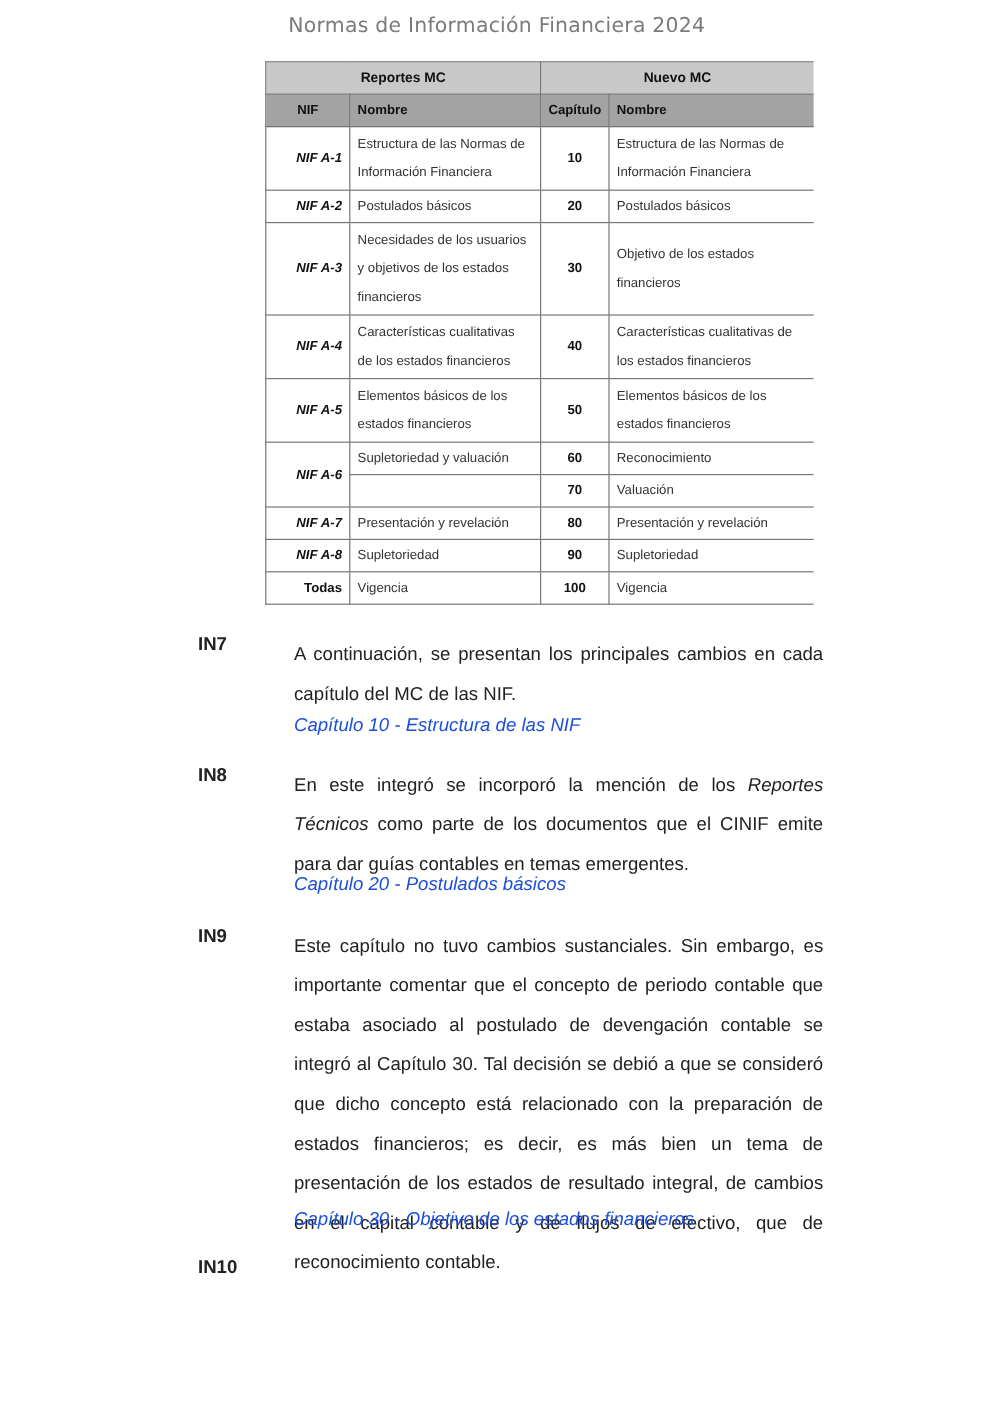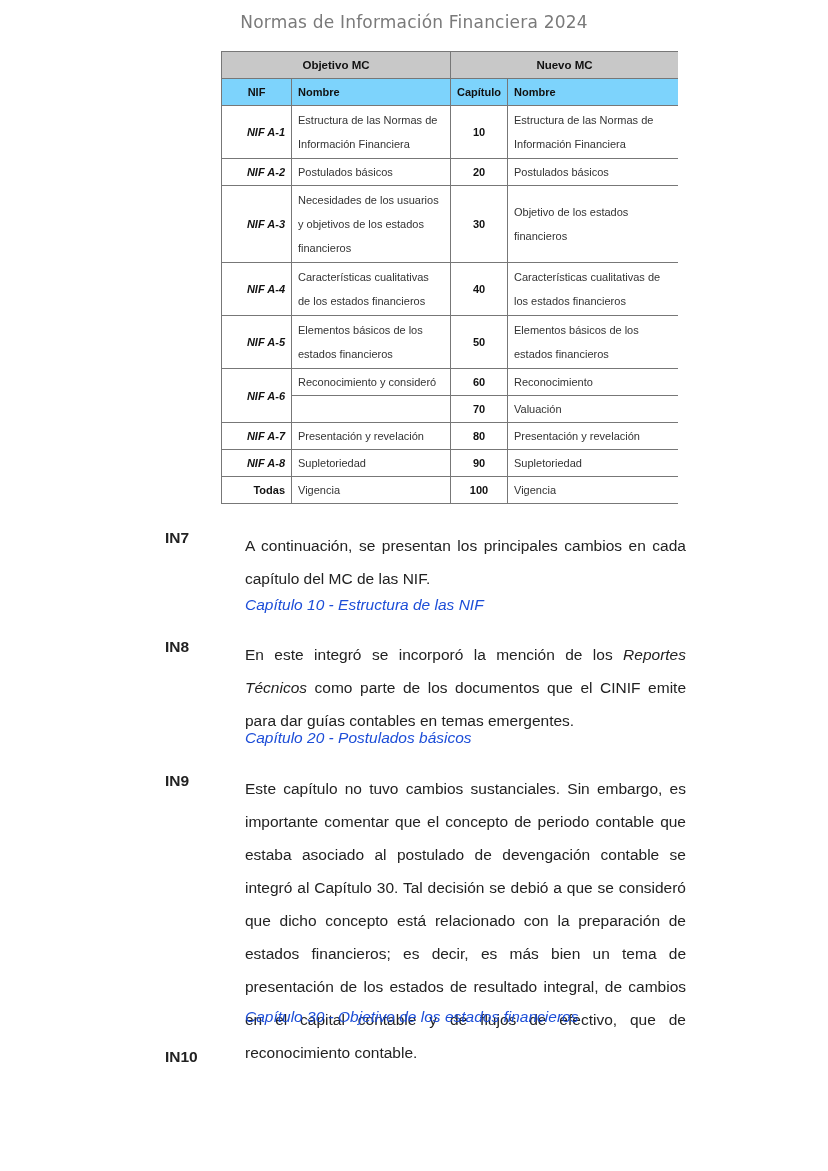--- a/index.html
+++ b/index.html
@@ -5,21 +5,21 @@
   html, body { margin: 0; padding: 0; background: #ffffff; }
   body { width: 828px; height: 1171px; position: relative; overflow: hidden;
          font-family: "Liberation Sans", sans-serif; color: #222; }
   .running-header { position: absolute; top: 12px; left: 0; width: 828px; text-align: center;
          font-family: "DejaVu Sans", sans-serif; font-size: 17px; color: #7a7a7a; letter-spacing: 0.2px; }
   table.mc { position: absolute; top: 51px; left: 221px; border-collapse: collapse;
          font-size: 11px; color: #333; }
   table.mc td, table.mc th { border: 1px solid #777; padding: 0 6px; vertical-align: middle; }
   table.mc tr > *:last-child { border-right: none; }
   table.mc th.grp { background: #c8c8c8; height: 26px; font-weight: bold; font-size: 11.5px; color: #111; text-align: center; }
-  table.mc th.sub { background: #7dd3fc; height: 26px; font-weight: bold; color: #111; }
+  table.mc th.sub { background: #a3a3a3; height: 26px; font-weight: bold; color: #111; }
   table.mc th.sub.c { text-align: center; }
   table.mc th.sub.l { text-align: left; }
   .c-nif { width: 57px; text-align: right; font-weight: bold; font-style: italic; color: #111; }
   .c-nif.plain { font-style: normal; }
   .c-name1 { width: 146px; line-height: 24px; }
   .c-cap { width: 40px; text-align: center; font-weight: bold; color: #111; }
   .c-name2 { width: 158px; line-height: 24px; }
   tr.h1 td { height: 52px; }
   tr.h2 td { height: 26px; }
   tr.h3 td { height: 76px; }
@@ -30,21 +30,21 @@
   .subhead { position: absolute; left: 245px; font-style: italic; font-size: 15.5px; color: #1d4ed8; }
 </style>
 </head>
 <body>
 
 <div class="running-header">Normas de Información Financiera 2024</div>
 
 <table class="mc">
   <tbody>
       <tr>
-    <th class="grp" colspan="2">Objetivo MC</th>
+    <th class="grp" colspan="2">Reportes MC</th>
     <th class="grp" colspan="2">Nuevo MC</th>
   </tr>
   <tr>
     <th class="sub c">NIF</th>
     <th class="sub l">Nombre</th>
     <th class="sub c">Capítulo</th>
     <th class="sub l">Nombre</th>
   </tr>
   <tr class="h1">
     <td class="c-nif">NIF A-1</td>
@@ -71,21 +71,21 @@
     <td class="c-name2">Características cualitativas de los estados financieros</td>
   </tr>
   <tr class="h1">
     <td class="c-nif">NIF A-5</td>
     <td class="c-name1">Elementos básicos de los estados financieros</td>
     <td class="c-cap">50</td>
     <td class="c-name2">Elementos básicos de los estados financieros</td>
   </tr>
   <tr class="h2">
     <td class="c-nif" rowspan="2">NIF A-6</td>
-    <td class="c-name1">Reconocimiento y consideró</td>
+    <td class="c-name1">Supletoriedad y valuación</td>
     <td class="c-cap">60</td>
     <td class="c-name2">Reconocimiento</td>
   </tr>
   <tr class="h2">
     <td class="c-name1"></td>
     <td class="c-cap">70</td>
     <td class="c-name2">Valuación</td>
   </tr>
   <tr class="h2">
     <td class="c-nif">NIF A-7</td>

